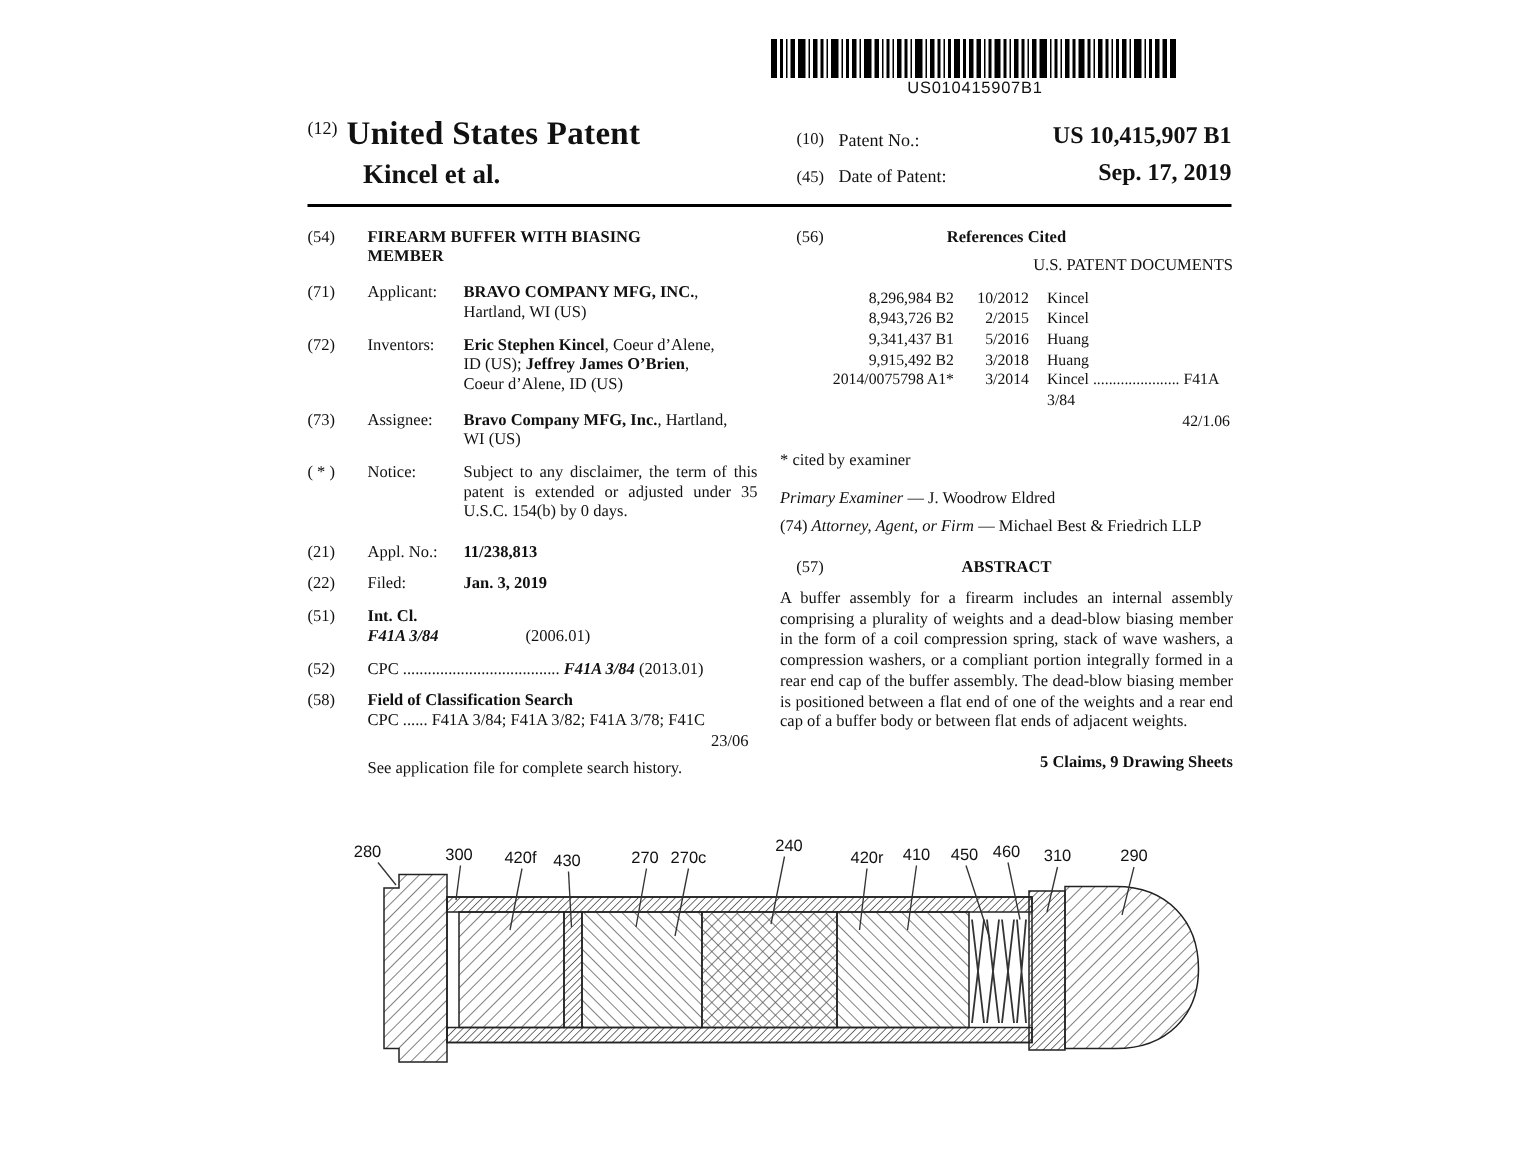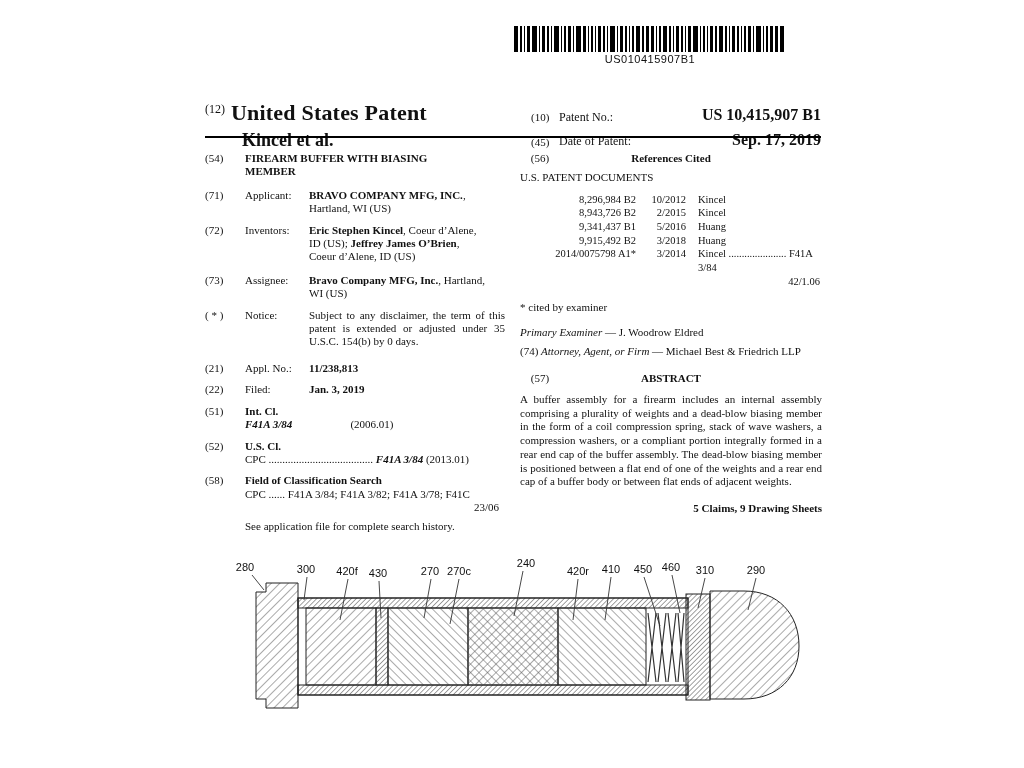--- a/index.html
+++ b/index.html
@@ -7,21 +7,21 @@
        color:#111;position:relative;overflow:hidden;font-size:11px;line-height:1.22}
   .b{font-weight:bold}.i{font-style:italic}
 
   
   .barcode-wrap{position:absolute;left:498px;top:26px;width:304px}
   .barcode-bars{display:flex;justify-content:center;height:26px;align-items:stretch}
   .barcode-bars div{background:#000;height:100%;flex:none}
   .barcode-text{text-align:center;font-family:"Liberation Sans",sans-serif;font-size:11px;margin-top:1px;letter-spacing:.5px}
 
   
-  .hdr{position:absolute;left:205px;top:100px;width:616px;display:flex;justify-content:space-between}
+  .hdr{position:absolute;left:205px;top:76px;width:616px;display:flex;justify-content:space-between}
   .code{font-size:11px}
   .hdr-title-row .code{vertical-align:7px;font-size:12px}
   .doc-title{font-size:22px;font-weight:bold;margin-left:6px;letter-spacing:.2px}
   .hdr-authors{font-size:18px;font-weight:bold;margin:3px 0 0 37px}
   .hdr-right{width:290px;padding-top:5px}
   .hdr-kv{display:flex;align-items:flex-end;margin-bottom:5px}
   .hdr-kv .code{width:28px;flex:none}
   .kv-label{font-weight:normal;font-size:12px}
   .kv-value{font-weight:bold;font-size:16px;margin-left:auto}
   .hdr-rule{position:absolute;left:205px;width:616px;top:136px;border-top:2px solid #000}
@@ -39,21 +39,21 @@
   .title-val{font-weight:bold;max-width:205px}
   .just{text-align:justify}
   .mb10{margin-bottom:10px}.mb13{margin-bottom:13px}
   .cls-year{margin-left:58px}
   .right-align{text-align:right;padding-right:6px}
   .mt4{margin-top:5px}
 
   
   .refs-head{position:relative;text-align:center;margin-bottom:6px;font-weight:bold}
   .refs-head .fnum{position:absolute;left:0;font-weight:normal}
-  .refs-subtitle{text-align:left;margin:0 0 8px}
+  .refs-subtitle{text-align:right;margin:0 0 8px}
   .ref-row{display:flex;font-size:10.5px;line-height:1.3}
   .ref-num{width:116px;text-align:right;flex:none}
   .ref-date{width:50px;text-align:right;flex:none}
   .ref-name-wrap{flex:1;padding-left:12px}
   .ref-name2{display:block;text-align:right;padding-right:2px}
   .cited{margin:13px 0 11px}
   .examiner{margin-bottom:6px}
   .attorney{margin-bottom:13px}
   .abs-hdr{position:relative;text-align:center;margin-bottom:8px}
   .abs-hdr .fnum{position:absolute;left:0}
@@ -223,21 +223,20 @@
         <div class="b">Int. Cl.</div>
         <div>
           <span class="b i">F41A 3/84</span><span class="cls-year">(2006.01)</span>
         </div>
       </div>
     </div>
 
     <div class="field">
       <span class="fnum">(52)</span>
       <div class="fbody">
-        <div class="b">U.S. Cl.</div>
         <div>
           <span>CPC ......................................</span>
           <span class="b i">F41A 3/84</span>
           <span>(2013.01)</span>
         </div>
       </div>
     </div>
 
     <div class="field">
       <span class="fnum">(58)</span>

